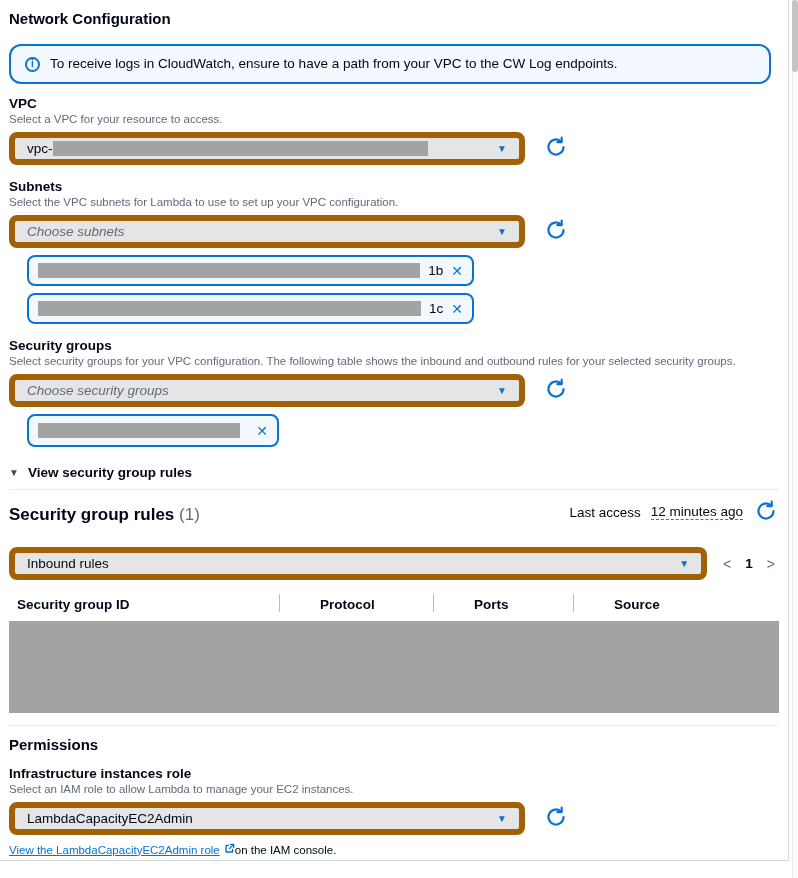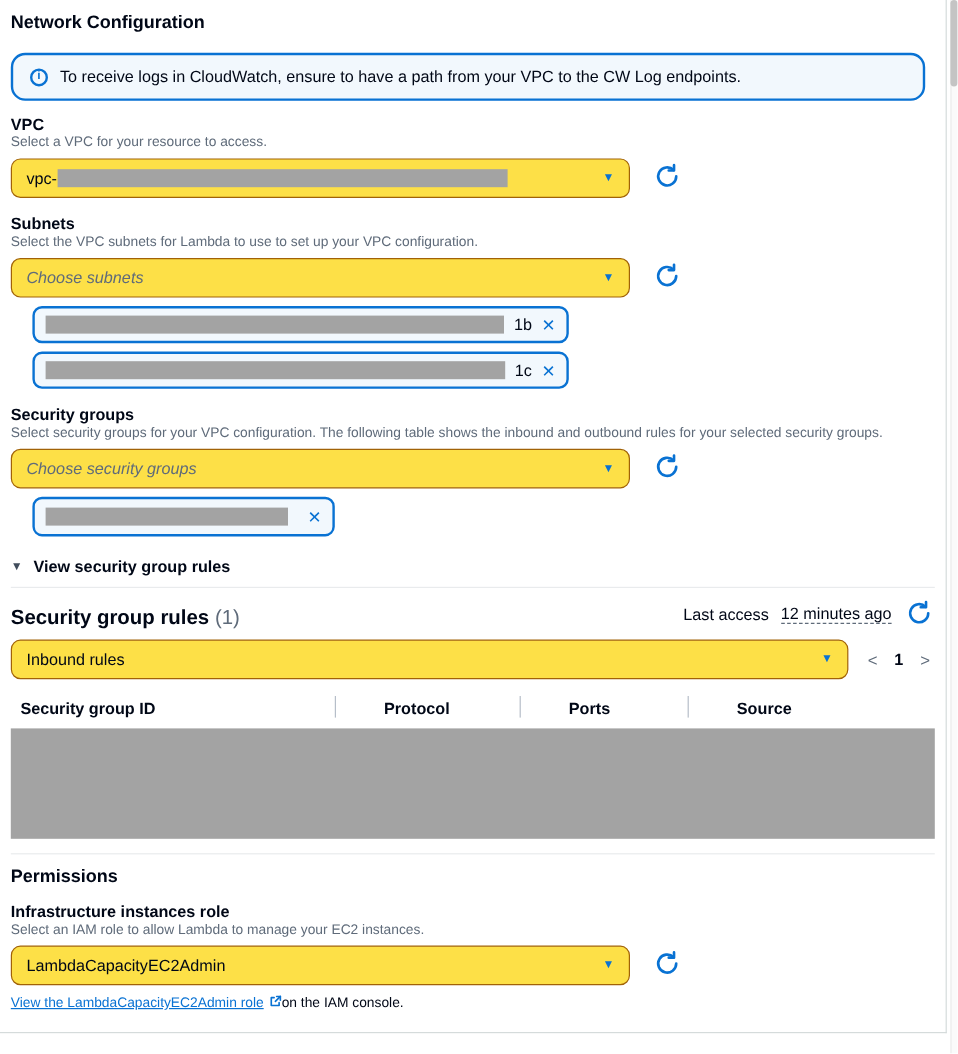--- a/index.html
+++ b/index.html
@@ -30,21 +30,21 @@
     display:inline-flex; align-items:center; justify-content:center;
   }
 
   .field-label { font-size:13.5px; font-weight:700; line-height:16px; margin-bottom:1px; }
   .field-desc  { font-size:11.5px; color:#5f6b7a; line-height:13px; margin-bottom:6px; }
   .mb14 { margin-bottom:14px; }
 
   .row { display:flex; align-items:center; gap:18px; }
   .select {
     display:flex; align-items:center; width:516px; height:33px;
-    background:#fde047; border:1px solid #a16207; border-radius:8px;
+    background:#e5e5e5; border:6px solid #a16207; border-radius:8px;
     padding:0 12px; font-size:13.5px; cursor:pointer;
   }
   .select .spacer { flex:1; }
   .caret { color:#0972d3; font-size:10px; margin-left:8px; flex:none; }
   .placeholder { font-style:italic; color:#5f6b7a; }
 
   .refresh-btn { background:none; border:none; cursor:pointer; width:26px; height:26px;
     display:inline-flex; align-items:center; justify-content:center; flex:none; }
 
   .redact { background:#a3a3a3; display:inline-block; height:15px; }
@@ -62,21 +62,21 @@
   .exp-caret { font-size:10px; color:#414d5c; }
 
   .divider { height:1px; background:#e9ebed; width:770px; margin-top:9px; }
 
   .sec-header { display:flex; align-items:flex-end; justify-content:space-between; width:770px; margin-top:9px; }
   .sec-title { font-size:17px; font-weight:700; }
   .sec-counter { color:#5f6b7a; font-weight:400; }
   .fetched { display:flex; align-items:center; gap:10px; font-size:13.5px; }
   .fetched .time { border-bottom:1px dashed #5f6b7a; cursor:pointer; }
 
-  .filter-row { display:flex; align-items:center; width:770px; margin-top:8px; gap:12px; }
+  .filter-row { display:flex; align-items:center; width:770px; margin-top:22px; gap:12px; }
   .filter-row .select { flex:1; width:auto; }
   .pagination { display:flex; align-items:center; gap:14px; font-size:13.5px; padding:0 4px; }
   .page-arrow { color:#5f6b7a; background:none; border:none; font-size:14px; cursor:pointer; }
   .page-num { font-weight:700; }
 
   .table-header { display:flex; align-items:flex-end; width:770px; margin-top:12px; height:20px;
     font-size:13.5px; font-weight:700;gap:24px; }
   .th-c1 { width:246px; padding-left:8px; } .th-c2 { width:89px; } .th-c3 { width:75px; } .th-c4 { flex:1; }
   .vdiv { width:1px; height:18px; background:#b6bec9; margin-right:16px; flex:none; }
 

